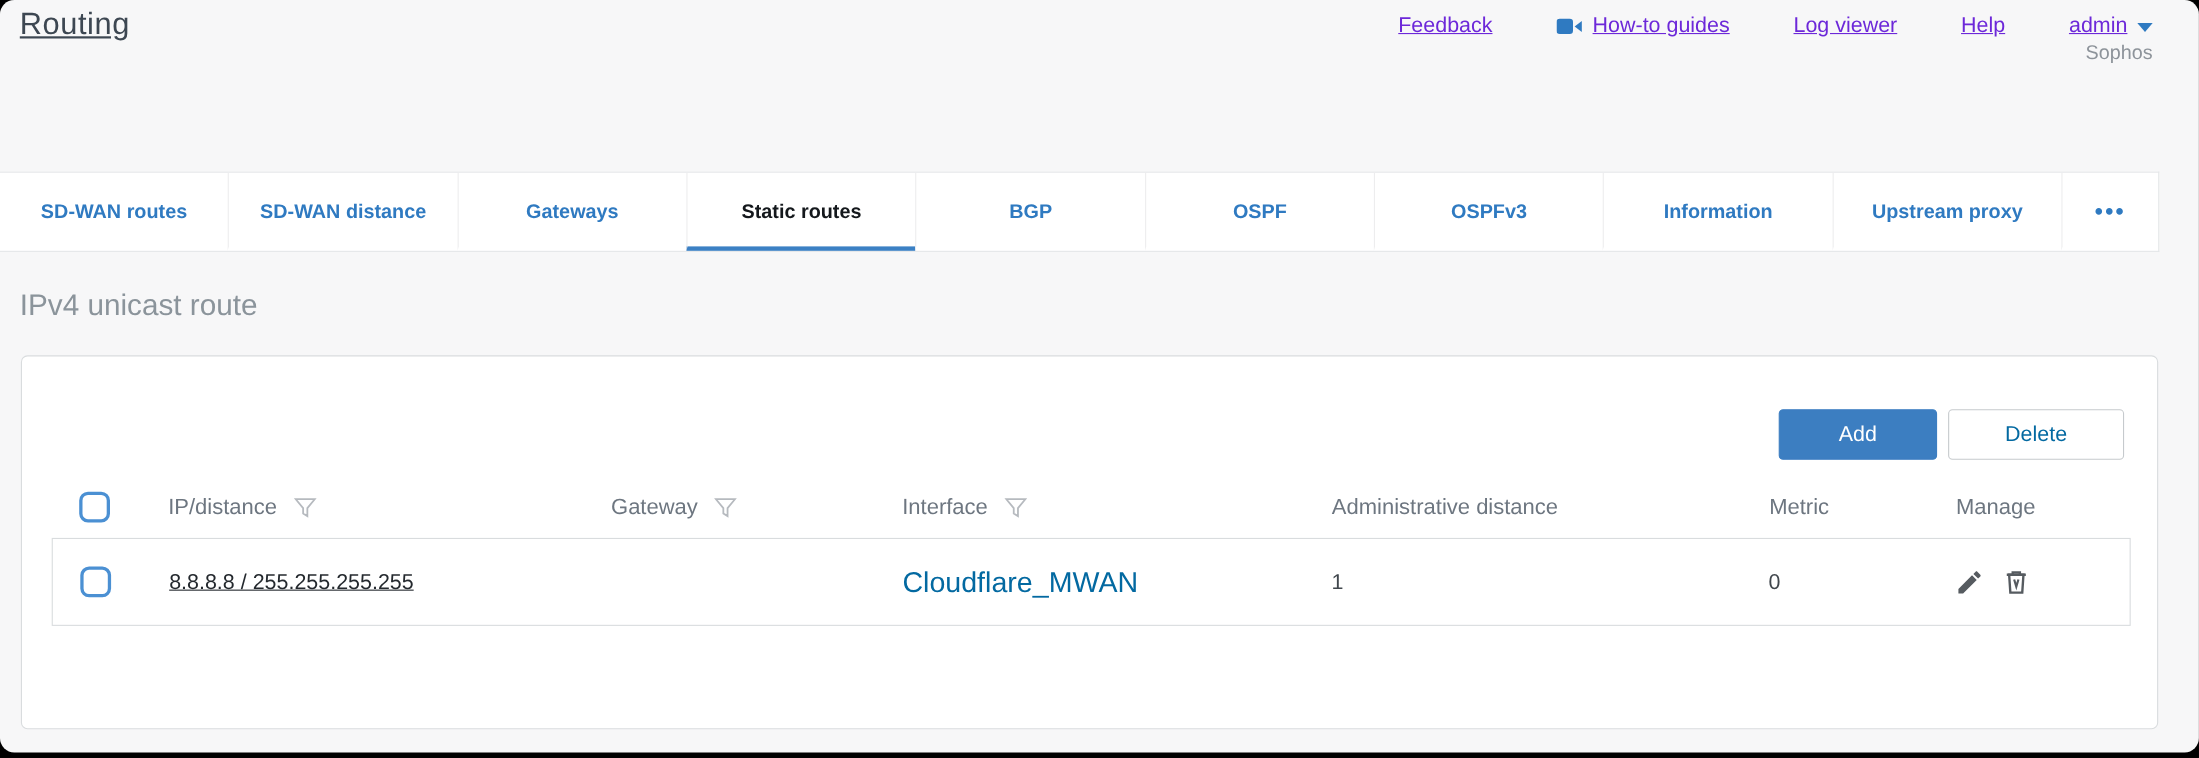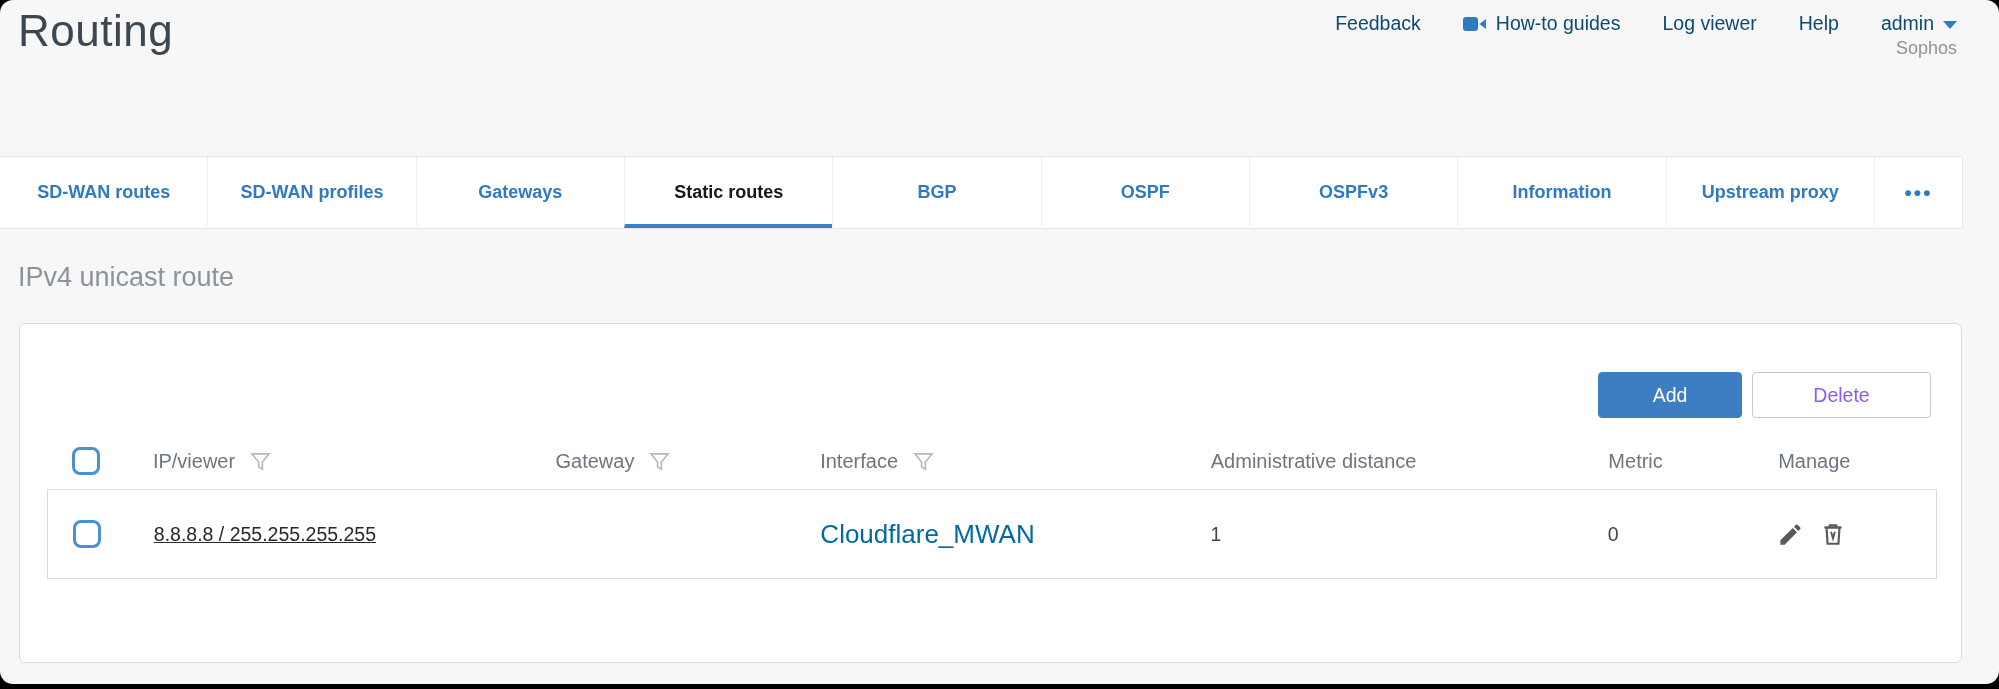--- a/index.html
+++ b/index.html
@@ -4,26 +4,26 @@
 <style>
   * { margin:0; padding:0; box-sizing:border-box; }
   html,body { width:1999px; height:689px; background:#000; font-family:"Liberation Sans", sans-serif; }
   .page {
     position:relative; width:1999px; height:684px;
     background:#f7f7f8; border-radius:13px; overflow:hidden;
   }
   
   .page-title {
     position:absolute; top:6px; left:18px;
-    font-size:44px; color:#3d4752; letter-spacing:.5px;
+    font-size:28px; color:#3d4752; letter-spacing:.5px;text-decoration:underline;
   }
   .top-nav {
     position:absolute; top:12px; right:42px;
-    display:flex; align-items:center; gap:42px;
-    font-size:19.5px; color:#0c4a6e;
+    display:flex; align-items:center; gap:58px;
+    font-size:19.5px; color:#6d28d9;text-decoration:underline;
   }
   .top-nav .nav-item { display:flex; align-items:center; gap:9px; cursor:pointer; white-space:nowrap; }
   .caret-down {
     width:0; height:0; border-left:7px solid transparent; border-right:7px solid transparent;
     border-top:8px solid #2f7ac1; display:inline-block; margin-top:2px;
   }
   .brand-label {
     position:absolute; top:38px; right:42px;
     font-size:18px; color:#8d939a;
   }
@@ -52,25 +52,25 @@
   }
   .toolbar {
     position:absolute; top:48px; right:30px; display:flex; gap:10px;
   }
   .btn {
     height:46px; font-size:19.5px; border-radius:4px; cursor:pointer;
     display:flex; align-items:center; justify-content:center;
     font-family:"Liberation Sans", sans-serif;
   }
   .btn-primary { width:144px; background:#3c7ec1; color:#ffffff; border:1px solid #3c7ec1; }
-  .btn-secondary { width:179px; background:#fff; color:#8b5cf6; border:1px solid #c6cacd; }
+  .btn-secondary { width:160px; background:#fff; color:#0369a1; border:1px solid #c6cacd; }
   
   .tbl { position:absolute; left:27px; right:24px; }
   .thead { top:112px; height:50px; display:flex; align-items:center; }
-  .trow  { top:165px; height:90px; display:flex; align-items:center; border:1px solid #d9dcde; }
+  .trow  { top:165px; height:80px; display:flex; align-items:center; border:1px solid #d9dcde; }
   .c1 { width:106px; display:flex; align-items:center; }
   .c2 { width:403px; }
   .c3 { width:265px; }
   .c4 { width:391px; }
   .c5 { width:398px; }
   .c6 { width:170px; }
   .c7 { width:159px; display:flex; align-items:center; gap:16px; }
   .th { font-size:20px; color:#6d7680; display:flex; align-items:center; gap:14px; }
   .cell { font-size:26px; color:#0369a1; }
   .cell-num { font-size:19.5px; color:#41474d; }
@@ -105,21 +105,21 @@
     <span class="nav-item">Help</span>
     <span class="nav-item">
       <span>admin</span>
       <span class="caret-down"></span>
     </span>
   </div>
   <div class="brand-label">Sophos</div>
 
   <div class="tabbar">
     <div class="tab">SD-WAN routes</div>
-    <div class="tab">SD-WAN profiles</div>
+    <div class="tab">SD-WAN distance</div>
     <div class="tab">Gateways</div>
     <div class="tab active">Static routes</div>
     <div class="tab">BGP</div>
     <div class="tab">OSPF</div>
     <div class="tab">OSPFv3</div>
     <div class="tab">Information</div>
     <div class="tab">Upstream proxy</div>
     <div class="tab tab-more">•••</div>
   </div>
 
@@ -130,21 +130,21 @@
     <div class="toolbar">
       <button class="btn btn-primary">Add</button>
       <button class="btn btn-secondary">Delete</button>
     </div>
 
     <div class="tbl thead" style="position:absolute;">
       <div class="c1">
         <div class="checkbox"></div>
       </div>
       <div class="c2 th">
-        <span>IP/viewer</span>
+        <span>IP/distance</span>
         <span class="filter-icon">
           <svg width="23" height="23" viewBox="0 0 24 24" fill="none" stroke="#b6babf" stroke-width="1.7">
               <path d="M3 4 L21 4 L14 12.5 L14 20 L10 17.5 L10 12.5 Z"></path>
             </svg>
         </span>
       </div>
       <div class="c3 th">
         <span>Gateway</span>
         <span class="filter-icon">
           <svg width="23" height="23" viewBox="0 0 24 24" fill="none" stroke="#b6babf" stroke-width="1.7">

